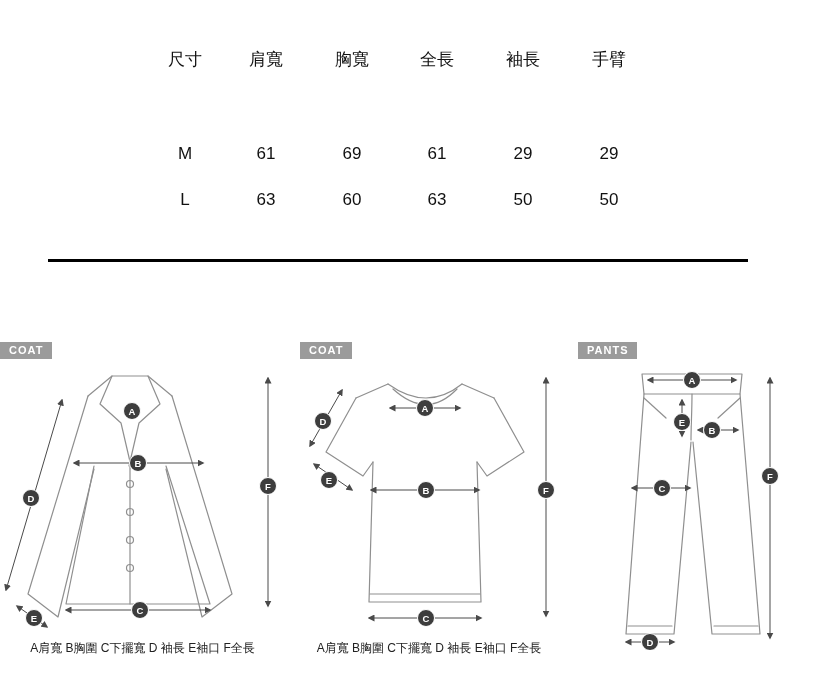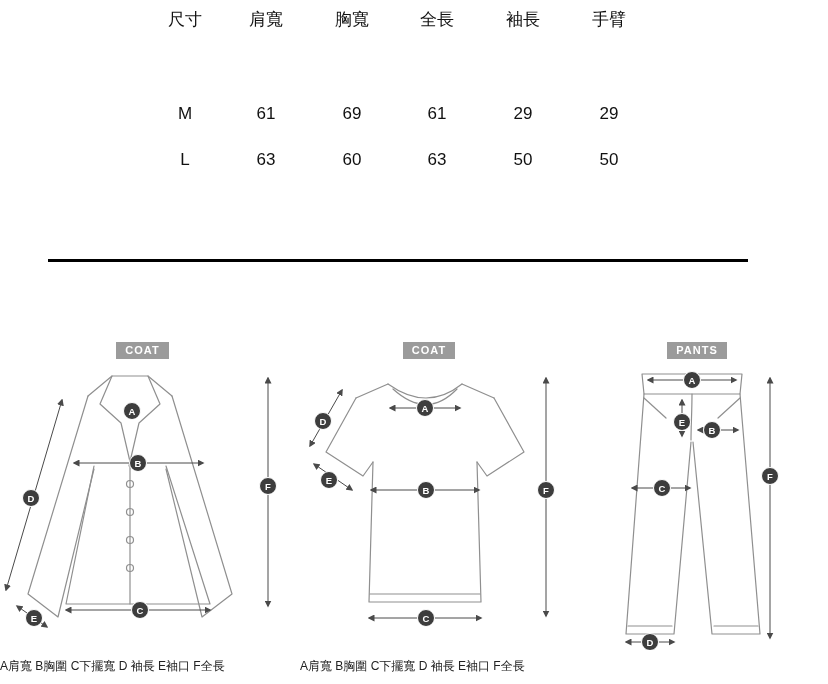--- a/index.html
+++ b/index.html
@@ -5,44 +5,44 @@
   * { margin:0; padding:0; box-sizing:border-box; }
   html,body { background:#ffffff; }
   body {
     width:828px; height:684px; position:relative; overflow:hidden;
     font-family:"Liberation Sans", sans-serif; color:#1a1a1a;
   }
 
   
   .size-table { position:absolute; left:145px; top:8px; }
   .trow { display:flex; }
-  .trow.header { margin-bottom:70px; }
+  .trow.header { margin-bottom:70px;margin-top:40px; }
   .trow.values { margin-bottom:22px; }
   .tcell { text-align:center; font-size:17px; line-height:24px; color:#111; }
   .c0{width:80px}.c1{width:82px}.c2{width:90px}.c3{width:80px}.c4{width:92px}.c5{width:80px}
 
   
   .divider { position:absolute; left:48px; top:259px; width:700px; height:3px; background:#000; }
 
   
   .diagrams { position:absolute; left:0; top:340px; width:828px; height:344px; }
   .dcol { position:absolute; top:0; height:344px; }
   .dcol.coat  { left:0;    width:285px; }
   .dcol.tops  { left:300px; width:258px; }
   .dcol.pants { left:578px; width:238px;text-decoration:underline; }
-  .dlabel-wrap { text-align:center; height:18px; }
+  .dlabel-wrap { text-align:left; height:18px; }
   .dlabel {
     display:inline-block; background:#9b9b9b; color:#fff;
     font-size:11px; font-weight:bold; letter-spacing:1px;
     padding:3px 9px; line-height:1;
   }
   .dcol svg { display:block; margin:8px auto 0 auto; }
   .caption {
-    position:absolute; top:318px; left:0; width:100%;
-    font-size:12px; color:#222; white-space:nowrap;
+    position:absolute; top:300px; left:0; width:100%;
+    text-align:center; font-size:12px; color:#222; white-space:nowrap;
   }
 
   .garment { fill:none; stroke:#8f8f8f; stroke-width:1.2; stroke-linejoin:round; stroke-linecap:round; }
   .measure { fill:none; stroke:#4a4a4a; stroke-width:1; }
   .badge circle { fill:#3d3d3d; stroke:#fff; stroke-width:1; }
   .badge text {
     fill:#fff; font-size:9.5px; font-weight:bold; text-anchor:middle;
     dominant-baseline:central; font-family:"Liberation Sans",sans-serif;
   }
 </style>

